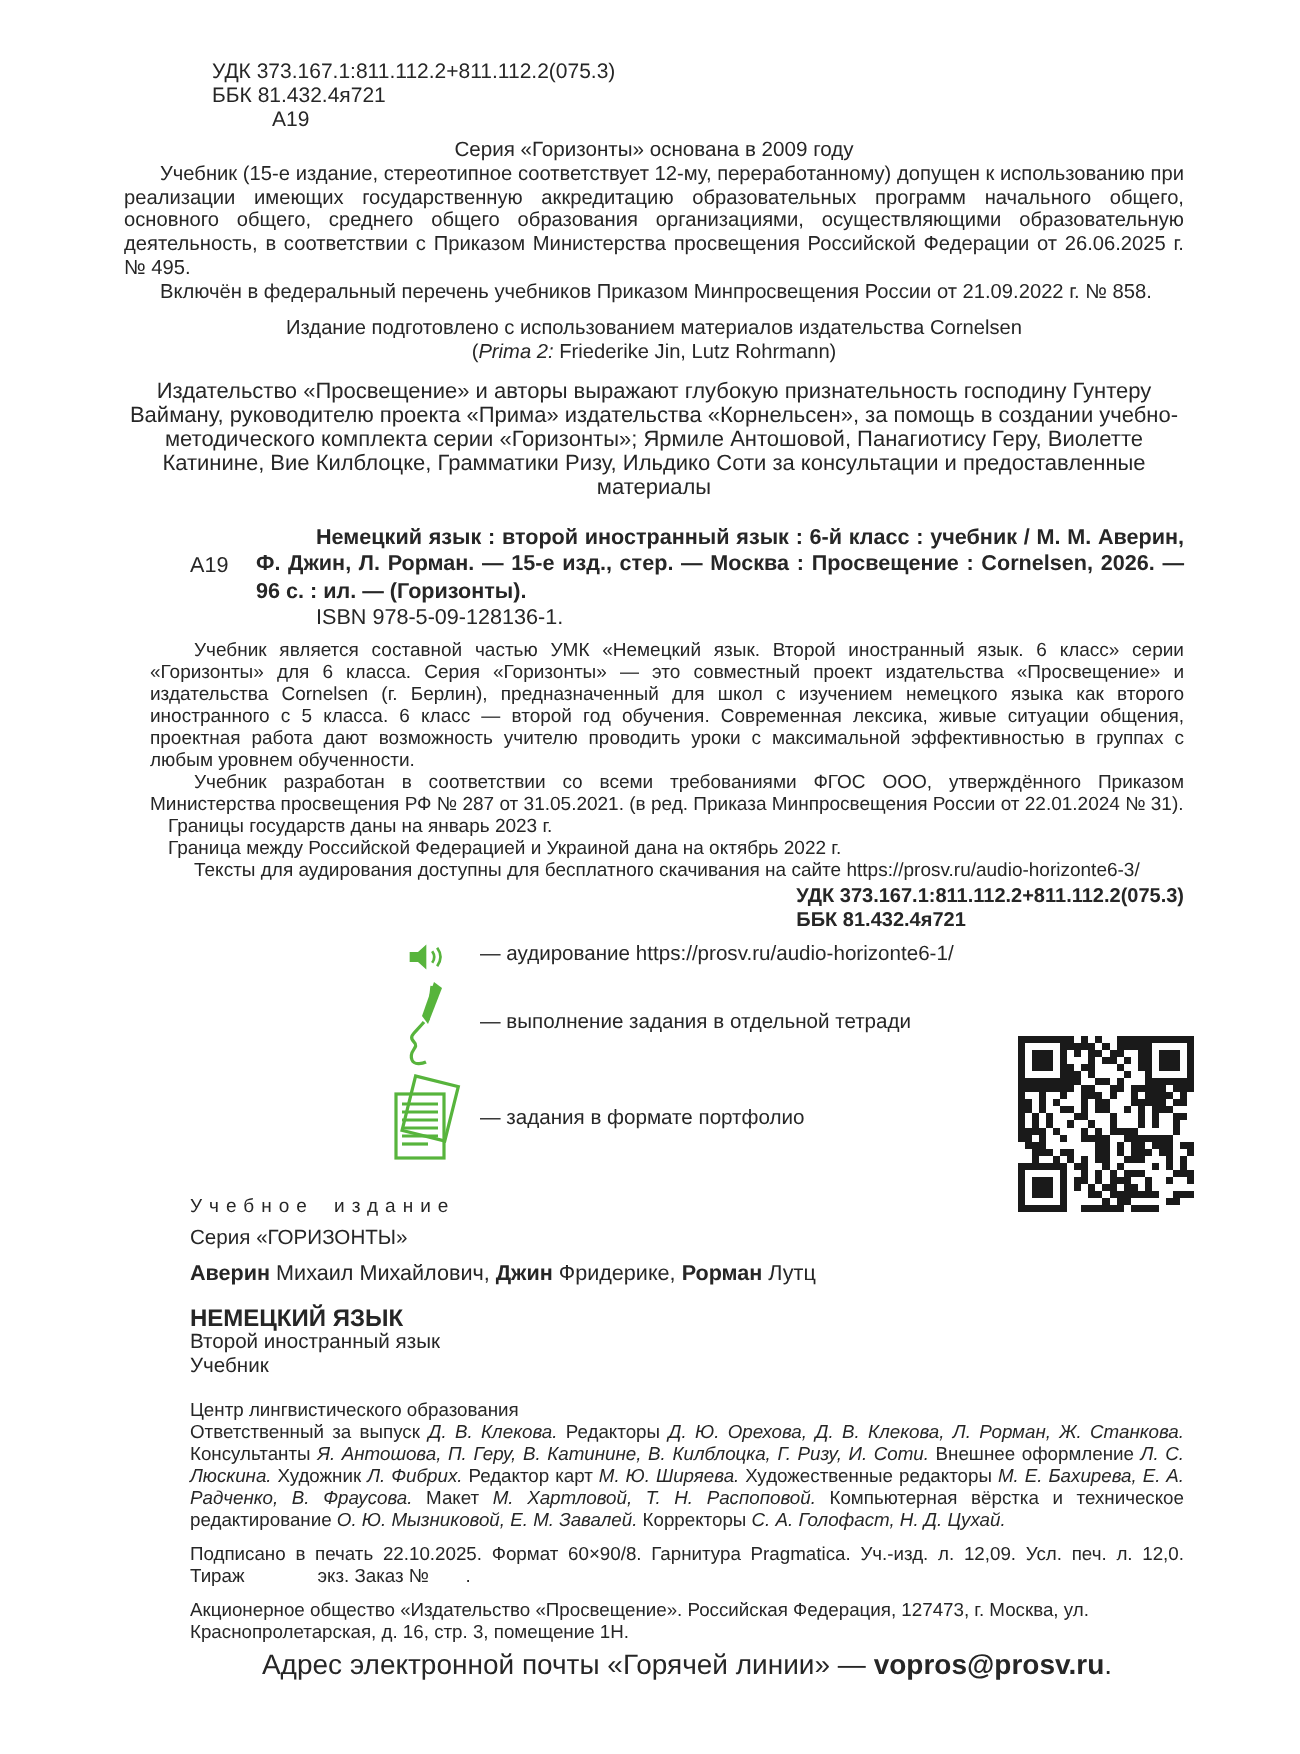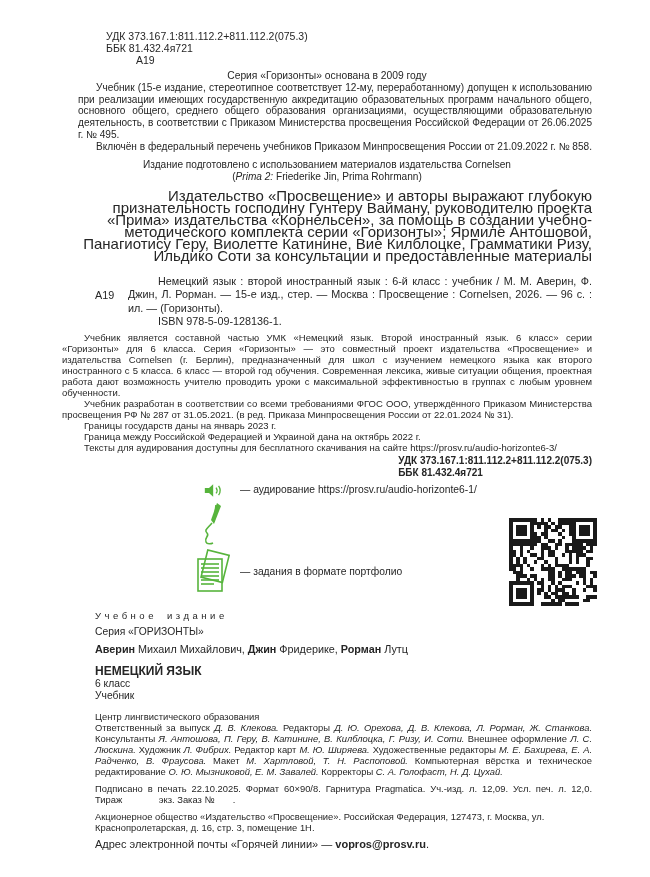--- a/index.html
+++ b/index.html
@@ -13,31 +13,31 @@
     overflow:hidden;
     box-sizing:border-box;
     padding:30px 58px 0 62px;
   }
   .b{font-weight:bold;}
   .i{font-style:italic;}
   
   .top-codes{margin-left:44px;font-size:10.5px;line-height:12px;}
   .top-codes .code-a19{margin-left:30px;}
   .series-note{text-align:center;font-size:10.3px;line-height:13px;margin-top:3px;}
-  .para{font-size:10.1px;line-height:11.7px;text-align:justify;margin-left:16px;}
+  .para{font-size:10.1px;line-height:11.7px;text-align:justify;}
   .para.indent{text-indent:18px;}
   .centered-block{text-align:center;font-size:10.1px;line-height:12px;margin-top:7px;}
-  .gratitude{text-align:right;font-size:15px;line-height:12px;margin-top:7px;}
+  .gratitude{text-align:center;font-size:11px;line-height:12px;margin-top:7px;}
   
   .catalog{position:relative;margin-top:13px;padding-left:66px;}
   .catalog .a19{position:absolute;left:33px;top:14px;font-size:10.8px;}
   .catalog .author-heading{font-weight:bold;font-size:11px;line-height:13px;}
-  .catalog .description{font-size:10.8px;line-height:13.2px;text-align:justify;text-indent:30px;}
+  .catalog .description{font-size:10.8px;line-height:13.2px;text-align:justify;text-indent:30px;font-weight:bold;}
   .catalog .isbn-line{font-size:10.8px;line-height:13.2px;margin-left:30px;}
-  .annotation{font-size:9.5px;line-height:11px;text-align:justify;text-indent:22px;}
+  .annotation{font-size:9.5px;line-height:11px;text-align:justify;text-indent:22px;margin-left:13px;}
   .annotation.first{margin-top:4px;}
   .note-line{font-size:9.5px;line-height:11px;text-indent:22px;}
   .udk-right{width:fit-content;margin-left:auto;font-weight:bold;font-size:10px;line-height:11.5px;margin-top:2px;}
   
   .legend-title{text-align:center;font-weight:bold;font-size:11.5px;margin-top:9px;margin-bottom:5px;}
   .legend-row{display:flex;align-items:center;margin-left:126px;}
   .legend-row .icon-cell{width:52px;display:flex;justify-content:center;align-items:center;flex:0 0 52px;}
   .legend-row .legend-label{font-size:10.3px;line-height:12px;}
   .legend-row.r1{height:24px;}
   .legend-row.r2{height:44px;}
@@ -51,42 +51,42 @@
   .imprint .sub{font-size:10.3px;line-height:11.8px;}
   
   .qr{position:absolute;right:53px;top:518px;width:88px;height:88px;}
   .qr svg{width:100%;height:100%;}
   
   .credits{margin-left:33px;margin-top:9px;}
   .credits .center-name{font-size:9.4px;line-height:11px;}
   .credits .credits-para{font-size:9.4px;line-height:11px;text-align:justify;}
   .credits .print-info{font-size:9.4px;line-height:11px;text-align:justify;margin-top:6px;}
   .credits .publisher-address{font-size:9.4px;line-height:11px;margin-top:6px;}
-  .credits .email-line{font-size:11px;line-height:11px;margin-top:6px;}
+  .credits .email-line{font-size:14px;line-height:11px;margin-top:6px;text-align:center;}
   .gi{stroke:#57b43c;fill:none;stroke-width:1.6;}
 </style>
 </head>
 <body>
 
 <div class="page">
 
   <div class="top-codes">
     <div>УДК 373.167.1:811.112.2+811.112.2(075.3)</div>
     <div>ББК 81.432.4я721</div>
     <div class="code-a19">А19</div>
   </div>
 
   <div class="series-note">Серия «Горизонты» основана в 2009 году</div>
 
   <div class="para indent">Учебник (15-е издание, стереотипное соответствует 12-му, переработанному) допущен к использованию при реализации имеющих государственную аккредитацию образовательных программ начального общего, основного общего, среднего общего образования организациями, осуществляющими образовательную деятельность, в соответствии с Приказом Министерства просвещения Российской Федерации от 26.06.2025 г. № 495.</div>
   <div class="para indent">Включён в федеральный перечень учебников Приказом Минпросвещения России от 21.09.2022 г. № 858.</div>
 
   <div class="centered-block">
     <div>Издание подготовлено с использованием материалов издательства Cornelsen</div>
-    <div><span>(</span><span class="i">Prima 2:</span><span> Friederike Jin, Prima Rohrmann)</span></div>
+    <div><span>(</span><span class="i">Prima 2:</span><span> Friederike Jin, Lutz Rohrmann)</span></div>
   </div>
 
   <div class="gratitude">Издательство «Просвещение» и авторы выражают глубокую признательность господину Гунтеру Вайману, руководителю проекта «Прима» издательства «Корнельсен», за помощь в создании учебно-методического комплекта серии «Горизонты»; Ярмиле Антошовой, Панагиотису Геру, Виолетте Катинине, Вие Килблоцке, Грамматики Ризу, Ильдико Соти за консультации и предоставленные материалы</div>
 
   <div class="catalog">
     <div class="a19">А19</div>
     <div class="description">Немецкий язык : второй иностранный язык : 6-й класс : учебник / М. М. Аверин, Ф. Джин, Л. Рорман. — 15-е изд., стер. — Москва : Просвещение : Cornelsen, 2026. — 96 с. : ил. — (Горизонты).</div>
     <div class="isbn-line">ISBN 978-5-09-128136-1.</div>
   </div>
 
@@ -114,20 +114,21 @@
   </div>
 
   <div class="legend-row r2">
     <span class="icon-cell">
       <svg width="26" height="44" viewBox="0 0 26 44">
         <path d="M16,1 L20,4 L13,22 L10,18 Z" fill="#57b43c"></path>
         <path class="gi" d="M15,3 L13,20" stroke-width="0.8"></path>
         <path class="gi" d="M11,21 C6,27 3,28 6,31 C9,34 3,35 5,40 C6,42.5 10,42 12,41" stroke-width="1.4"></path>
       </svg>
     </span>
+    <span class="legend-label">— выполнение задания в отдельной тетради</span>
   </div>
 
   <div class="legend-row r3">
     <span class="icon-cell">
       <svg width="44" height="46" viewBox="0 0 44 46">
         <g transform="rotate(14 26 18)">
           <rect x="12" y="4" width="22" height="28" fill="#ffffff" class="gi" stroke-width="1.3"></rect>
         </g>
         <rect x="6" y="10" width="24" height="32" fill="#ffffff" class="gi" stroke-width="1.5"></rect>
         <g class="gi" stroke-width="1">
@@ -141,21 +142,21 @@
       </svg>
     </span>
     <span class="legend-label">— задания в формате портфолио</span>
   </div>
 
   <div class="imprint">
     <div class="edition-type">Учебное издание</div>
     <div class="series-line">Серия «ГОРИЗОНТЫ»</div>
     <div class="authors-line"><span class="b">Аверин</span><span> Михаил Михайлович, </span><span class="b">Джин</span><span> Фридерике, </span><span class="b">Рорман</span><span> Лутц</span></div>
     <div class="book-title">НЕМЕЦКИЙ ЯЗЫК</div>
-    <div class="sub">6 класс</div>
+    <div class="sub">Второй иностранный язык</div>
     <div class="sub">Учебник</div>
   </div>
 
   <div class="qr"><svg viewBox="0 0 25 25" shape-rendering="crispEdges" fill="#1a1a1a">
         <rect x="7" y="0" width="1" height="1"></rect>
         <rect x="9" y="0" width="1" height="1"></rect>
         <rect x="11" y="0" width="1" height="1"></rect>
         <rect x="14" y="0" width="1" height="1"></rect>
         <rect x="15" y="0" width="1" height="1"></rect>
         <rect x="16" y="0" width="1" height="1"></rect>

